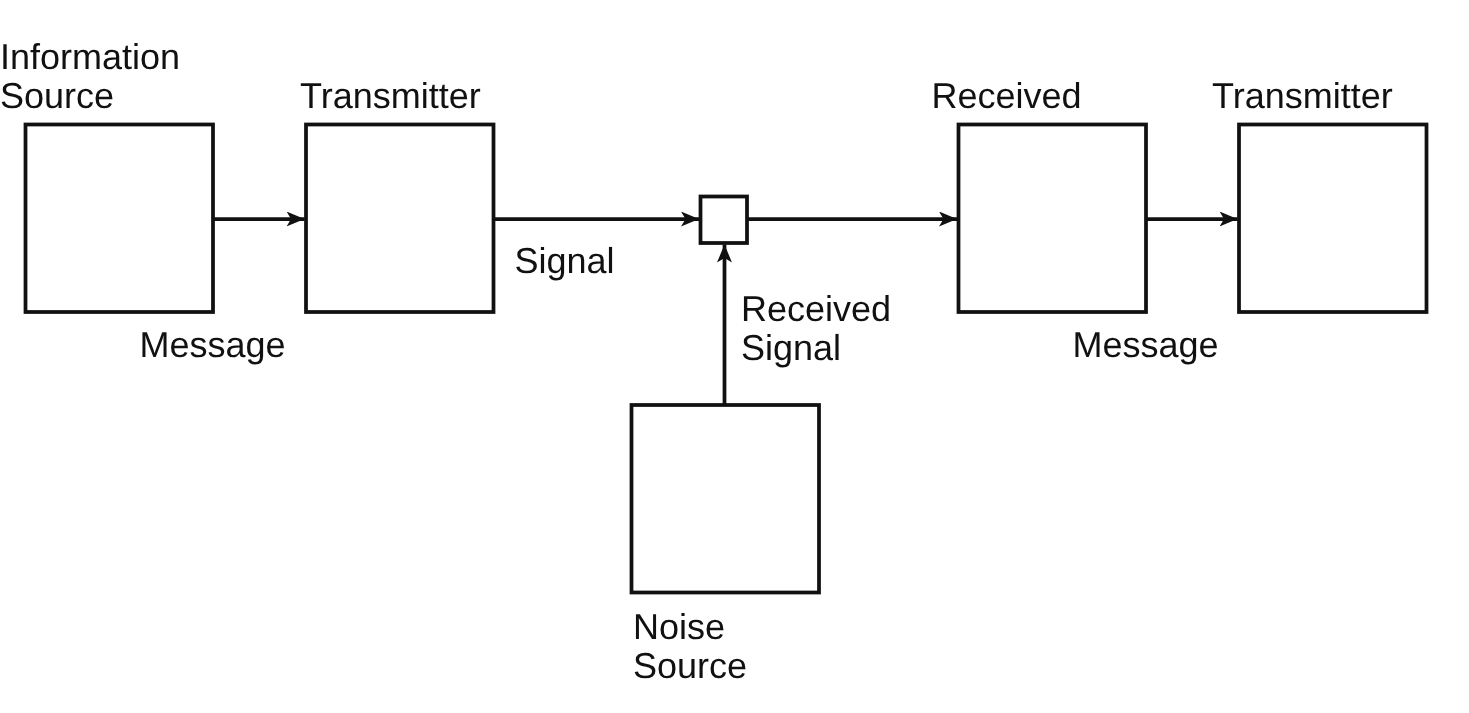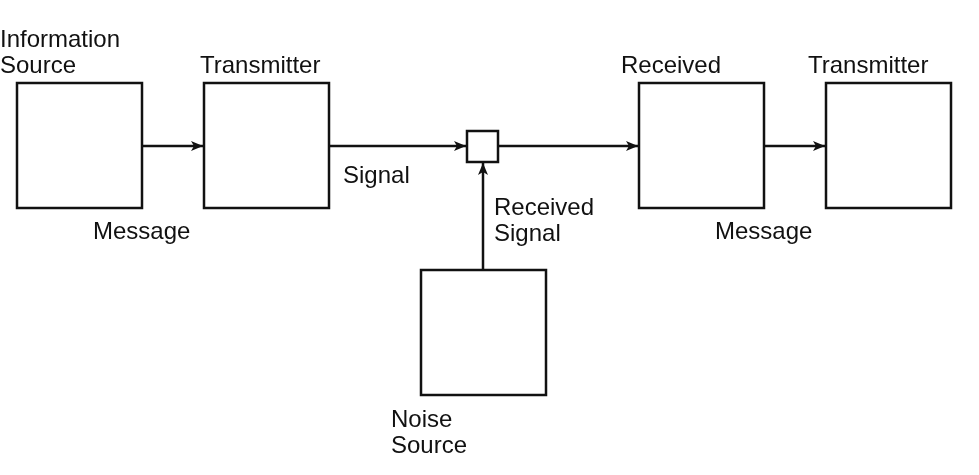--- a/index.html
+++ b/index.html
@@ -31,19 +31,19 @@
     <line x1="764" y1="146" x2="825" y2="146" marker-end="url(#ah)"></line>
     <line x1="483" y1="270" x2="483" y2="163" marker-end="url(#ah)"></line>
   </g>
 </svg>
 
 <div class="lbl" style="left:0;top:26px;width:160px;white-space:pre;">Information
 Source</div>
 <div class="lbl" style="left:200px;top:52px;width:160px;">Transmitter</div>
 <div class="lbl" style="left:621px;top:52px;width:160px;">Received</div>
 <div class="lbl" style="left:808px;top:52px;width:160px;">Transmitter</div>
-<div class="lbl" style="left:391px;top:406px;width:160px;white-space:pre;">Noise
+<div class="lbl" style="left:422px;top:406px;width:160px;white-space:pre;">Noise
 Source</div>
 <div class="lbl" style="left:93px;top:218px;width:160px;">Message</div>
 <div class="lbl" style="left:343px;top:162px;width:110px;">Signal</div>
 <div class="lbl" style="left:494px;top:162px;width:150px;white-space:pre;margin-top:32px;">Received
 Signal</div>
 <div class="lbl" style="left:715px;top:218px;width:160px;">Message</div>
 
 </body></html>

